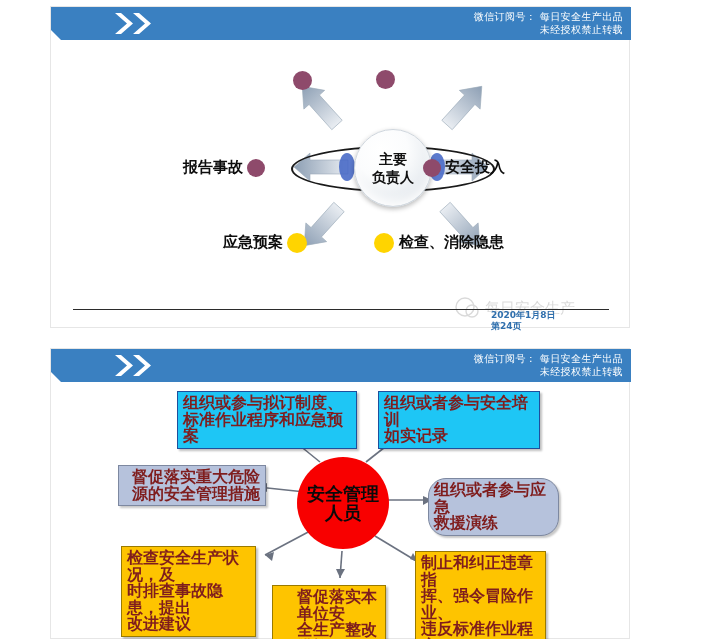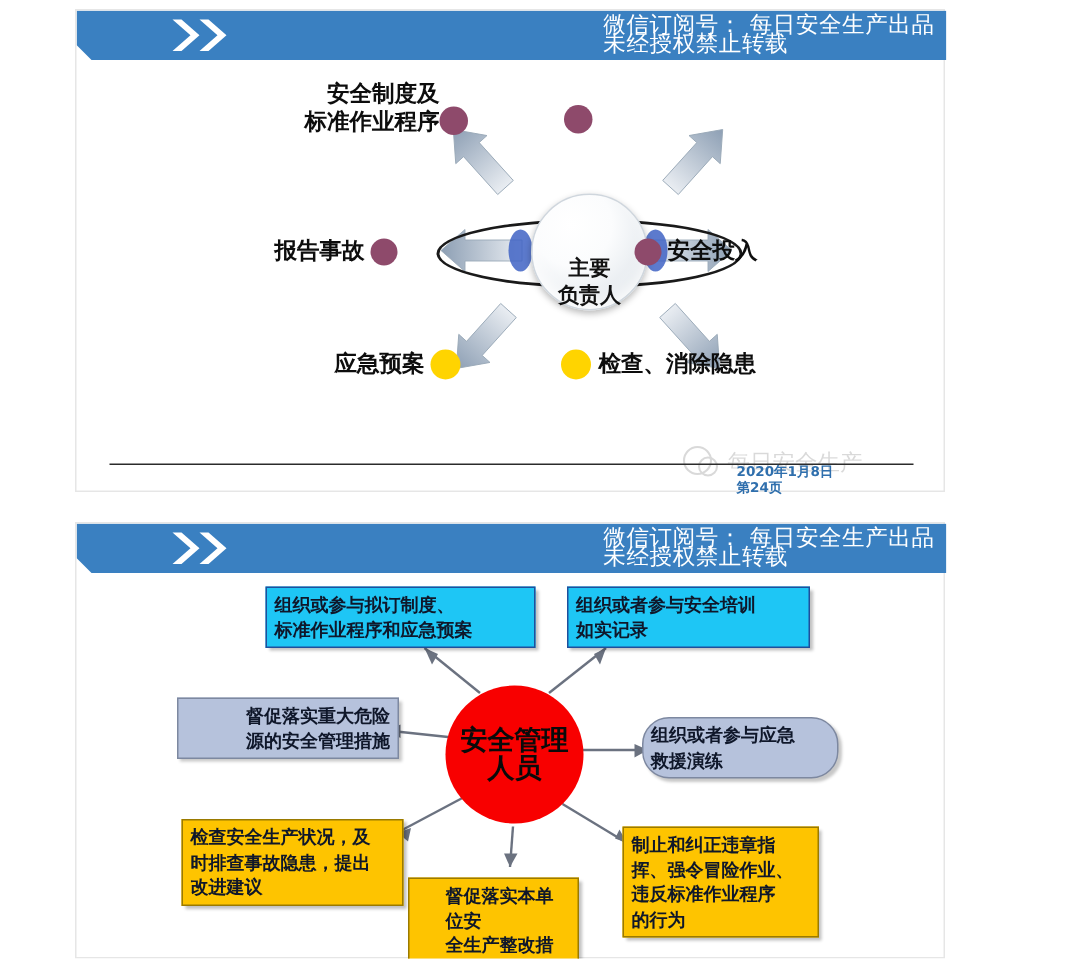--- a/index.html
+++ b/index.html
@@ -9,47 +9,47 @@
   .slide{position:absolute;left:50px;width:580px;background:#fff;border:1px solid #e6e6e6;box-sizing:border-box;}
   #slide1{top:6px;height:322px;}
   #slide2{top:348px;height:291px;}
 
   .banner{position:absolute;left:0;top:0;width:580px;height:33px;background:#3a80c1;
     clip-path:polygon(0 0, 100% 0, 100% 100%, 10px 100%, 0 calc(100% - 10px));}
   .chev{position:absolute;top:4px;height:25px;width:22px;}
   .chev svg{display:block;}
   .chev1{left:62px;}
   .chev2{left:80px;}
-  .bannertext{position:absolute;right:8px;top:3px;color:#ffffff;font-size:15px;line-height:13px;
-    text-align:left;letter-spacing:.4px;margin-left:12px;}
+  .bannertext{position:absolute;right:8px;top:3px;color:#ffffff;font-size:10px;line-height:13px;
+    text-align:right;letter-spacing:.4px;margin-left:12px;}
 
   
   .s1label{position:absolute;color:#0d0d0d;font-weight:bold;font-size:15px;line-height:19px;white-space:pre-line;}
   .dot{position:absolute;border-radius:50%;}
   .purple{background:#8e4a6b;}
   .yellow{background:#ffd400;}
 
   .sphere{position:absolute;left:303px;top:122px;width:76px;height:76px;border-radius:50%;
     background:radial-gradient(circle at 34% 26%, #ffffff 0%, #fbfcfd 36%, #e9edf1 66%, #cfd6dd 88%, #bcc5ce 100%);
     box-shadow:0 2px 5px rgba(0,0,0,.28), inset 0 -6px 10px rgba(255,255,255,.9);
-    border:1px solid #cfd6dd;display:flex;align-items:flex-end;justify-content:center;}
+    border:1px solid #cfd6dd;display:flex;align-items:center;justify-content:center;}
   .sphere span{font-size:14px;font-weight:bold;color:#121212;line-height:18px;text-align:center;white-space:pre-line;}
 
   .oval{position:absolute;left:240px;top:139px;width:200px;height:42px;border:2px solid #1a1a1a;border-radius:50%;}
 
   .svgover{position:absolute;left:0;top:0;width:580px;height:322px;pointer-events:none;}
 
   .rule{position:absolute;left:22px;top:302px;width:536px;height:0;border-top:1.3px solid #2b2b2b;}
   .wm{position:absolute;right:28px;top:288px;width:150px;height:24px;opacity:.18;}
   .dateblk{position:absolute;right:28px;top:303px;text-align:left;color:#2f6fad;
     font-size:9px;line-height:11px;font-weight:bold;width:110px;}
 
   
-  .box{position:absolute;box-sizing:border-box;font-weight:bold;color:#0f172a;
-    font-size:12px;line-height:16.5px;padding:3px 5px;white-space:pre-line;}
+  .box{position:absolute;box-sizing:border-box;font-weight:bold;color:#7f1d1d;
+    font-size:16px;line-height:16.5px;padding:3px 5px;white-space:pre-line;}
   .cyan{background:#1ec6f5;border:1.5px solid #1f4f9c;box-shadow:2px 2px 2px rgba(0,0,0,.25);}
   .steel{background:#b6c2dc;border:1.5px solid #7d88a0;box-shadow:2px 2px 2px rgba(0,0,0,.22);}
   .gold{background:#fec400;border:1.5px solid #9a7a00;box-shadow:2px 2px 2px rgba(0,0,0,.25);}
 
   .redcircle{position:absolute;left:297px;top:457px;width:92px;height:92px;border-radius:50%;
     background:#f80000;display:flex;align-items:center;justify-content:center;}
   .redcircle span{font-size:18px;font-weight:bold;color:#0a0a0a;line-height:19px;text-align:center;white-space:pre-line;}
   .svgover2{position:absolute;left:0;top:0;width:719px;height:639px;pointer-events:none;}
 </style>
 </head>
@@ -127,22 +127,20 @@
 负责人</span>
     </div>
 
     <div class="dot purple" style="left:242px;top:64px;width:19px;height:19px;"></div>
     <div class="dot purple" style="left:325px;top:63px;width:19px;height:19px;"></div>
     <div class="dot purple" style="left:196px;top:152px;width:18px;height:18px;"></div>
     <div class="dot purple" style="left:372px;top:152px;width:18px;height:18px;"></div>
     <div class="dot yellow" style="left:236px;top:226px;width:20px;height:20px;"></div>
     <div class="dot yellow" style="left:323px;top:226px;width:20px;height:20px;"></div>
 
-    <div class="s1label" style="left:138px;top:46px;width:104px;text-align:right;">安全制度及
-标准作业程序</div>
     <div class="s1label" style="left:110px;top:151px;width:82px;text-align:right;">报告事故</div>
     <div class="s1label" style="left:394px;top:151px;width:90px;text-align:left;">安全投入</div>
     <div class="s1label" style="left:148px;top:226px;width:84px;text-align:right;">应急预案</div>
     <div class="s1label" style="left:348px;top:226px;width:140px;text-align:left;">检查、消除隐患</div>
 
     <div class="rule"></div>
 
     <svg class="wm" viewBox="0 0 150 24">
       <circle cx="14" cy="12" r="9" fill="none" stroke="#333" stroke-width="1.4"></circle>
       <circle cx="21" cy="16" r="6" fill="none" stroke="#333" stroke-width="1.4"></circle>
@@ -201,21 +199,21 @@
   </div>
 
   <div class="box cyan" style="left:177px;top:391px;width:180px;">组织或参与拟订制度、
 标准作业程序和应急预案</div>
   <div class="box cyan" style="left:378px;top:391px;width:162px;">组织或者参与安全培训
 如实记录</div>
   <div class="box steel" style="left:118px;top:465px;width:148px;text-align:right;">督促落实重大危险
 源的安全管理措施</div>
   <div class="box steel" style="left:428px;top:478px;width:131px;border-radius:18px;">组织或者参与应急
 救援演练</div>
-  <div class="box gold" style="left:121px;top:546px;width:148px;">检查安全生产状况，及
+  <div class="box gold" style="left:121px;top:546px;width:135px;">检查安全生产状况，及
 时排查事故隐患，提出
 改进建议</div>
   <div class="box gold" style="left:272px;top:585px;width:114px;padding-left:24px;">督促落实本单位安
 全生产整改措施</div>
   <div class="box gold" style="left:415px;top:551px;width:131px;">制止和纠正违章指
 挥、强令冒险作业、
 违反标准作业程序
 的行为</div>
 
 </div>

